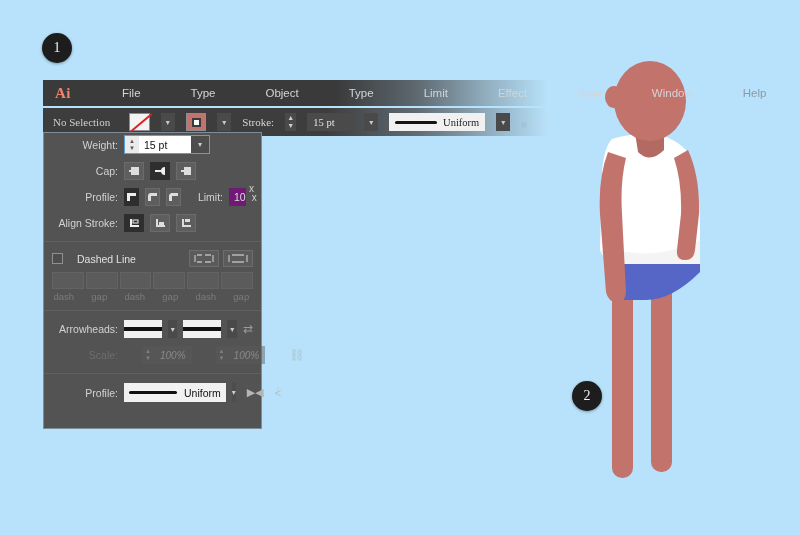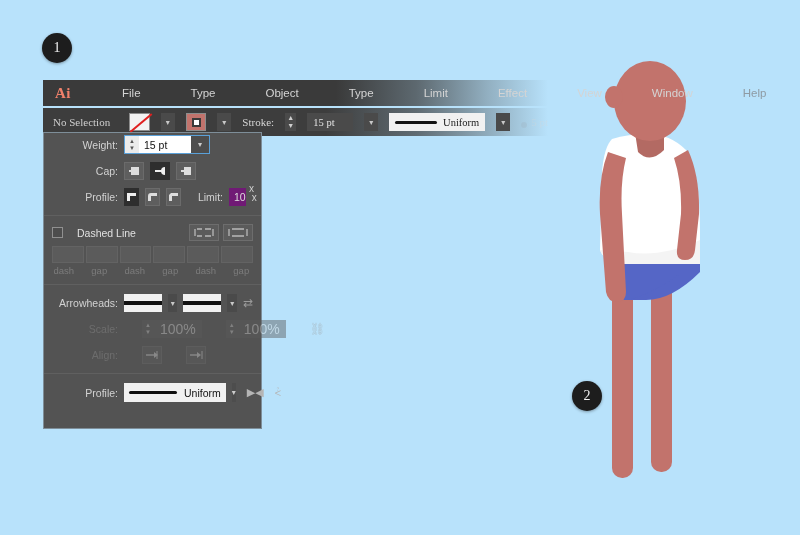--- a/index.html
+++ b/index.html
@@ -190,21 +190,21 @@
 
   
   .dis { opacity: .45; gap: 24px; }
   .scale-field {
     display: flex; align-items: center; height: 18px; background: #5b5b5b;
   }
   .scale-field .st {
     width: 12px; color: #b8b8b8; font-size: 6px; line-height: 7px;
     display: flex; flex-direction: column; align-items: center; justify-content: center;
   }
-  .scale-field .v { color: #c9c9c9; font-size: 14px; padding: 0 6px; }
+  .scale-field .v { color: #c9c9c9; font-size: 10px; padding: 0 6px; font-style: italic; }
 
   
   .profile-sel {
     display: flex; align-items: center; background: #f1f1f1;
     height: 19px; padding: 0 5px; gap: 7px; width: 104px;
   }
   .profile-sel .bar { width: 48px; height: 3px; background: #101010; border-radius: 2px; }
   .profile-sel .nm { color: #101010; font-size: 10.5px; }
   .profile-dd {
     width: 19px; height: 19px; background: #4d4d4d; color: #ccc;
@@ -353,20 +353,41 @@
       <div class="ibtn">
         <svg width="13" height="12">
             <path d="M2 10 L2 4 L4 2 L11 2 L11 5 L5 5 L5 10 Z" fill="#ddd"></path>
           </svg>
       </div>
       <div class="rlabel" style="width:36px;">Limit:</div>
       <div class="limit-field">10</div>
       <div style="color:#cfcfcf;font-size:10px;">x</div>
     </div>
 
+    <div class="row">
+      <div class="rlabel">Align Stroke:</div>
+      <div class="ibtn on">
+        <svg width="13" height="12">
+            <path d="M2 2 L4 2 L4 8 L11 8 L11 10 L2 10 Z" fill="#eee"></path>
+            <rect x="5" y="3" width="5" height="3" fill="none" stroke="#eee" stroke-width="1"></rect>
+          </svg>
+      </div>
+      <div class="ibtn">
+        <svg width="13" height="12">
+            <path d="M2 2 L4 2 L4 8 L11 8 L11 10 L2 10 Z" fill="#ddd"></path>
+            <rect x="5" y="5" width="5" height="3" fill="#ddd"></rect>
+          </svg>
+      </div>
+      <div class="ibtn">
+        <svg width="13" height="12">
+            <path d="M2 2 L4 2 L4 8 L11 8 L11 10 L2 10 Z" fill="#ddd"></path>
+            <rect x="5" y="2" width="5" height="3" fill="#ddd"></rect>
+          </svg>
+      </div>
+    </div>
 
     <div class="sep"></div>
 
     <div class="dash-head">
       <div class="chk"></div>
       <div class="lbl">Dashed Line</div>
       <div class="dash-btns">
         <div class="dbtn">
           <svg width="22" height="11">
               <path d="M2 2 L2 9" stroke="#b9b9b9" stroke-width="1.3"></path>
@@ -428,37 +449,20 @@
       <div class="scale-field">
         <div class="st">
             <span>▲</span>
             <span>▼</span>
           </div>
         <div class="v">100%</div>
       </div>
       <div class="swapicon">⛓</div>
     </div>
 
-    <div class="row dis">
-      <div class="rlabel dim">Align:</div>
-      <div class="ibtn">
-        <svg width="14" height="11">
-            <path d="M1 5 L9 5" stroke="#c9c9c9" stroke-width="1.4"></path>
-            <path d="M9 2 L13 5 L9 8 Z" fill="#c9c9c9"></path>
-            <path d="M12 1 L12 9" stroke="#c9c9c9" stroke-width="1"></path>
-          </svg>
-      </div>
-      <div class="ibtn">
-        <svg width="14" height="11">
-            <path d="M1 5 L8 5" stroke="#c9c9c9" stroke-width="1.4"></path>
-            <path d="M8 2 L12 5 L8 8 Z" fill="#c9c9c9"></path>
-            <path d="M13 1 L13 9" stroke="#c9c9c9" stroke-width="1"></path>
-          </svg>
-      </div>
-    </div>
 
     <div class="sep"></div>
 
     <div class="row">
       <div class="rlabel">Profile:</div>
       <div class="profile-sel">
         <span class="bar"></span>
         <span class="nm">Uniform</span>
       </div>
       <div class="profile-dd">▾</div>

